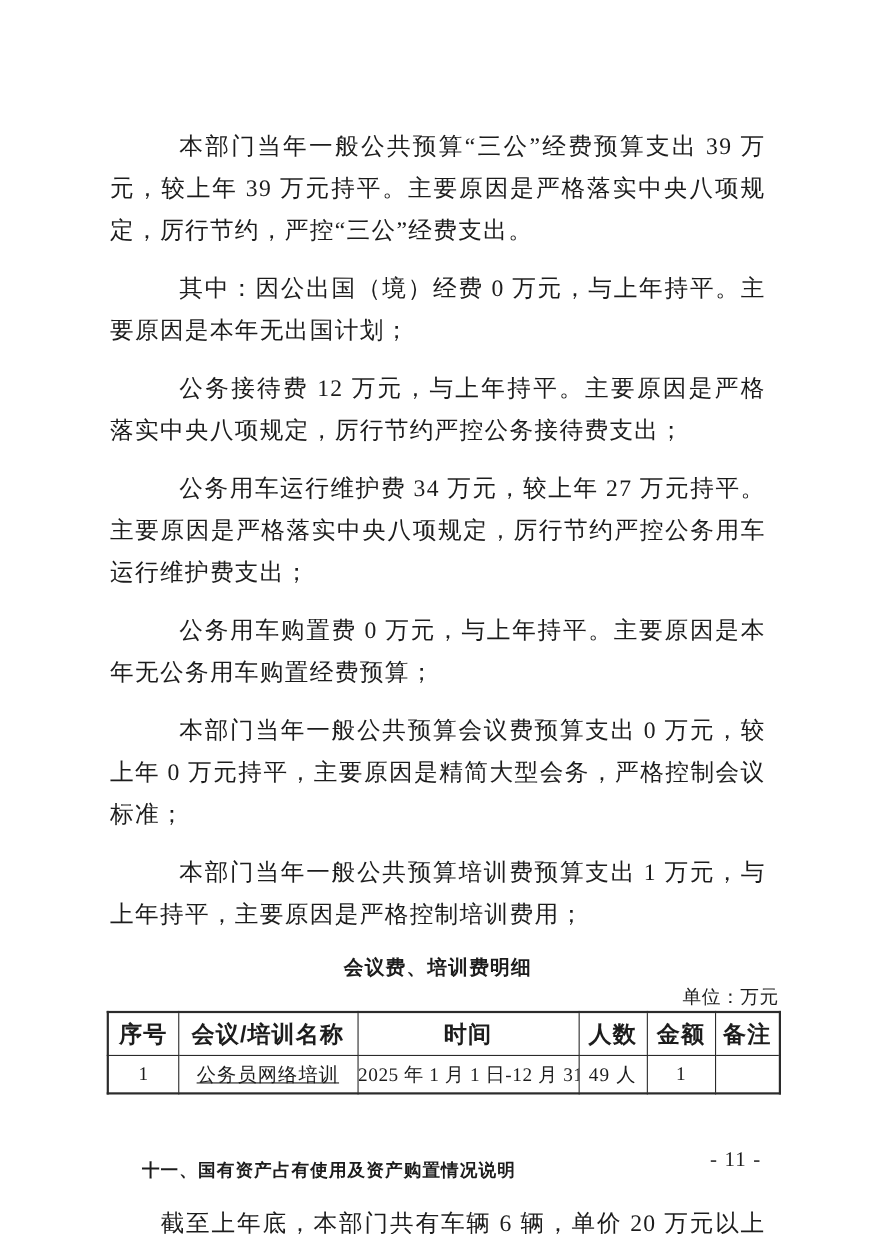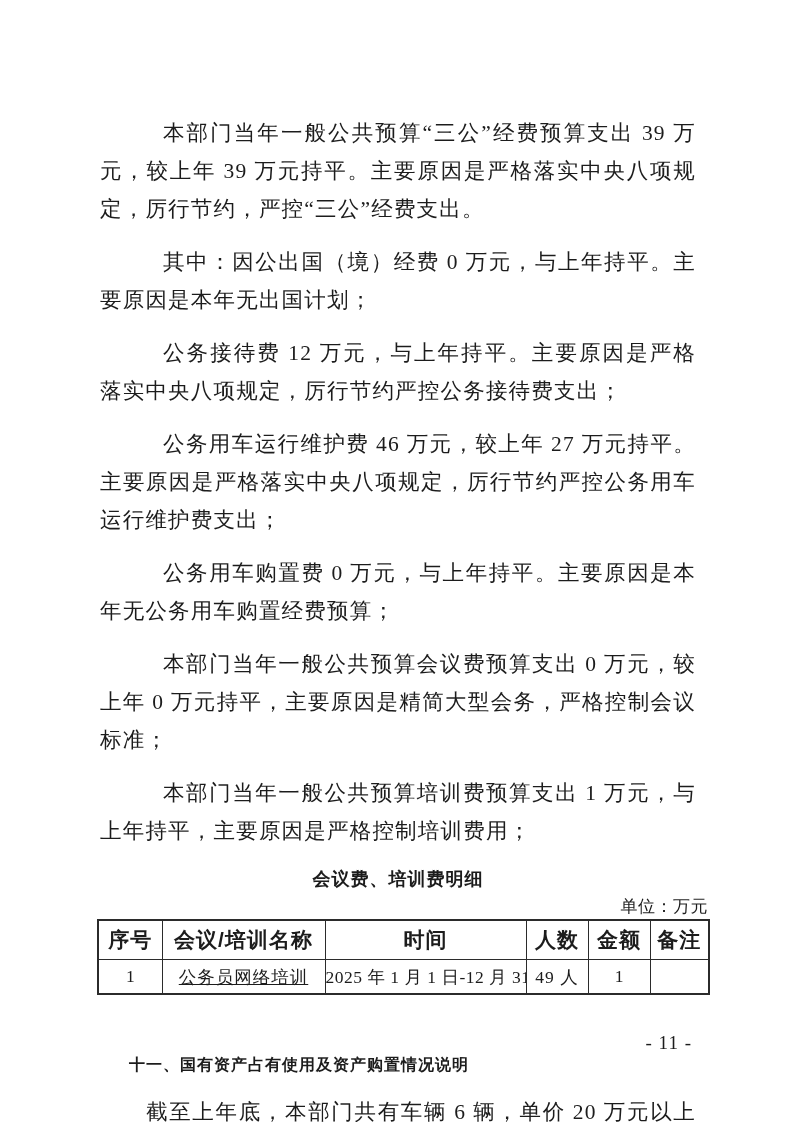--- a/index.html
+++ b/index.html
@@ -80,35 +80,35 @@
     font-size:16px;
     line-height:28px;
     letter-spacing:1px;
   }
   .section-para {
     margin-top:13px;
     line-height:40px;
   }
   .page-number {
     position:absolute;
-    right:101px; bottom:68px;
+    right:101px; bottom:56px;
     font-size:19px;
     letter-spacing:1px;
   }
 </style>
 </head>
 <body>
 
 <div class="page">
   <div class="content">
 
     <p class="para indent-lg">本部门当年一般公共预算“三公”经费预算支出 39 万元，较上年 39 万元持平。主要原因是严格落实中央八项规定，厉行节约，严控“三公”经费支出。</p>
     <p class="para indent-lg">其中：因公出国（境）经费 0 万元，与上年持平。主要原因是本年无出国计划；</p>
     <p class="para indent-lg">公务接待费 12 万元，与上年持平。主要原因是严格落实中央八项规定，厉行节约严控公务接待费支出；</p>
-    <p class="para indent-lg">公务用车运行维护费 46 万元，较上年 27 万元持平。主要原因是严格落实中央八项规定，厉行节约严控公务用车运行维护费支出；</p>
+    <p class="para indent-lg">公务用车运行维护费 34 万元，较上年 27 万元持平。主要原因是严格落实中央八项规定，厉行节约严控公务用车运行维护费支出；</p>
     <p class="para indent-lg">公务用车购置费 0 万元，与上年持平。主要原因是本年无公务用车购置经费预算；</p>
     <p class="para indent-lg">本部门当年一般公共预算会议费预算支出 0 万元，较上年 0 万元持平，主要原因是精简大型会务，严格控制会议标准；</p>
     <p class="para indent-lg">本部门当年一般公共预算培训费预算支出 1 万元，与上年持平，主要原因是严格控制培训费用；</p>
 
     <h2 class="table-title">会议费、培训费明细</h2>
     <div class="unit-note">单位：万元</div>
 
     <table class="detail">
       <colgroup>
         <col style="width:64px">

